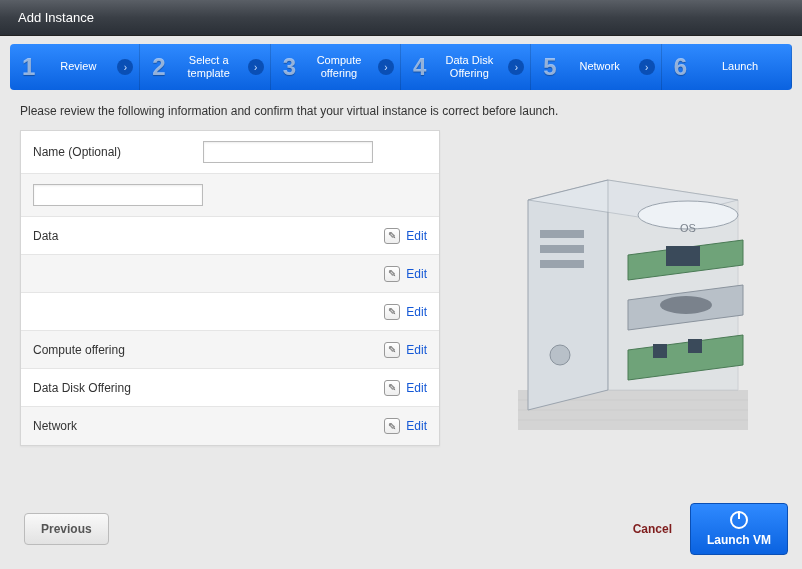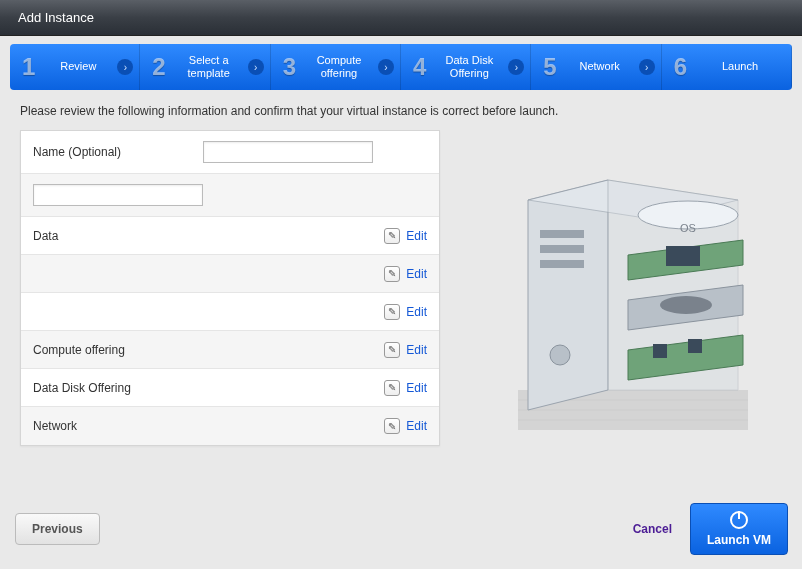--- a/index.html
+++ b/index.html
@@ -120,37 +120,37 @@
   }
   .illustration {
     flex: 1;
     display: flex;
     justify-content: center;
     padding-top: 10px;
   }
   .footer {
     position: absolute;
     bottom: 0; left: 0; right: 0;
-    padding: 10px 14px 14px 15px;
+    padding: 10px 14px 14px 24px;
     display: flex;
     align-items: center;
   }
   .btn {
     padding: 8px 16px;
     border-radius: 4px;
     font-size: 12px;
     cursor: pointer;
     border: 1px solid #bbb;
     background: linear-gradient(to bottom,#f9f9f9,#e2e2e2);
     color: #555;
     font-weight: bold;
   }
   .footer .spacer { flex: 1; }
   .cancel {
-    color: #4c1d95;
+    color: #7f1d1d;
     margin-right: 18px;
     cursor: pointer;
     font-weight: bold;
   }
   .btn-primary {
     border: 1px solid #0a4fb5;
     background: linear-gradient(to bottom,#2f8aff 0%, #0a62e0 100%);
     color: #fff;
     display: flex;
     align-items: center;

